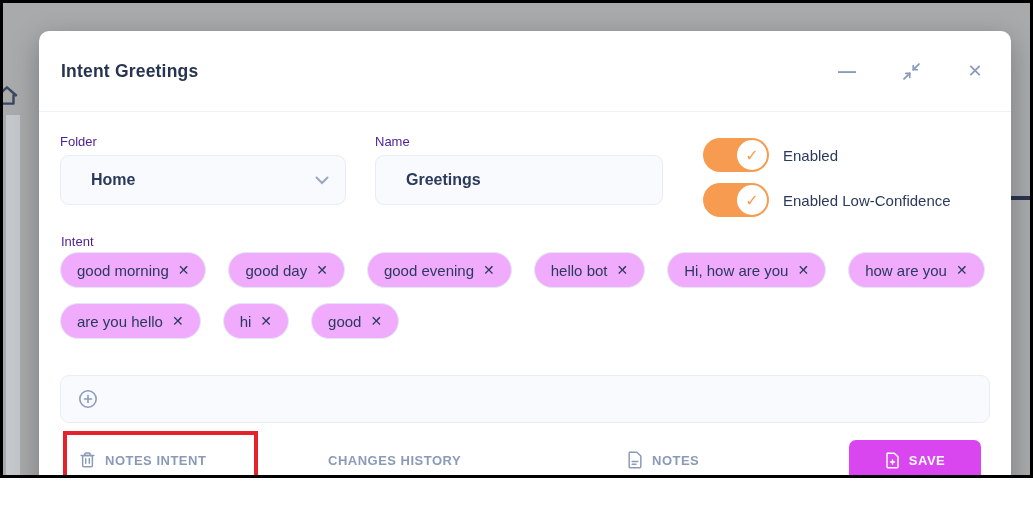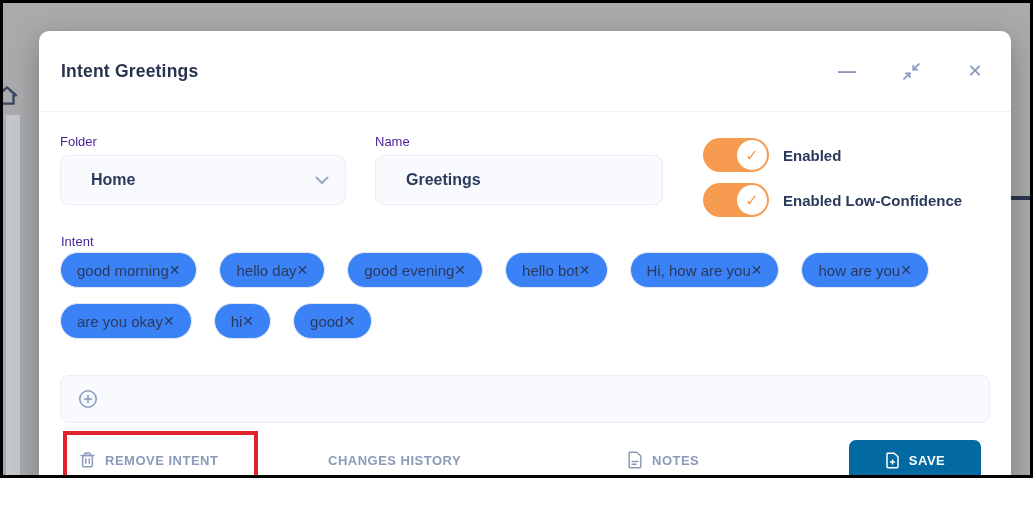--- a/index.html
+++ b/index.html
@@ -67,51 +67,51 @@
   .toggle-row{display:flex;align-items:center;gap:14px;margin-bottom:11px;}
   .toggle{
     position:relative;width:66px;height:34px;border-radius:17px;
     background:#f79b51;cursor:pointer;flex:0 0 auto;
   }
   .toggle .knob{
     position:absolute;right:2px;top:2px;width:30px;height:30px;border-radius:50%;
     background:#ffffff;display:flex;align-items:center;justify-content:center;
     color:#f79b51;font-size:16px;font-weight:bold;
   }
-  .toggle-label{font-size:15px;font-weight:bold;color:#2b3a5c;text-align:right;}
+  .toggle-label{font-size:15px;font-weight:normal;color:#2b3a5c;text-align:right;}
   
   .terms-label{position:absolute;left:22px;top:203px;}
   .chip-list{
     position:absolute;left:21px;top:221px;right:21px;
     display:flex;flex-wrap:wrap;gap:15px 22px;align-items:flex-start;
   }
   .chip{
     height:36px;box-sizing:border-box;border-radius:18px;
-    background:#3b82f6;border:1px solid #e2e8f5;
-    display:inline-flex;align-items:center;
+    background:#f0abfc;border:1px solid #e2e8f5;
+    display:inline-flex;align-items:center;gap:9px;
     padding:0 16px;font-size:15px;color:#2b3a5c;
   }
   .chip-x{font-size:14px;font-weight:bold;color:#2b3a5c;cursor:pointer;line-height:1;}
   .add-term-box{
     position:absolute;left:21px;top:344px;width:930px;height:48px;box-sizing:border-box;
     background:#f8fafd;border:1px solid #e9edf6;border-radius:9px;
     display:flex;align-items:center;padding:0 16px;color:#8b9bbd;
   }
   
   .footer-item{
     position:absolute;top:417px;height:24px;
     display:flex;align-items:center;gap:9px;
     font-size:13px;font-weight:bold;letter-spacing:.5px;color:#8b9ab8;cursor:pointer;
   }
   .remove-intent{left:40px;}
   .changes-history{left:289px;}
   .notes{left:588px;}
   .save-button{
     position:absolute;right:30px;top:409px;width:132px;height:41px;
-    background:#0369a1;border-radius:7px;cursor:pointer;
+    background:#d946ef;border-radius:7px;cursor:pointer;
     display:flex;align-items:center;justify-content:center;gap:9px;
     color:#ffffff;font-size:13px;font-weight:bold;letter-spacing:.5px;
   }
   .annotation-rect{
     position:absolute;left:24px;top:400px;width:187px;height:53px;
     border:4px solid #e4222b;pointer-events:none;z-index:5;
   }
   .icon{display:inline-flex;align-items:center;}
 </style>
 </head>
@@ -181,41 +181,41 @@
       </div>
     </div>
 
     <div class="field-label terms-label">Intent</div>
     <div class="chip-list">
         <span class="chip">
           <span>good morning</span>
           <span class="chip-x">✕</span>
         </span>
         <span class="chip">
-          <span>hello day</span>
+          <span>good day</span>
           <span class="chip-x">✕</span>
         </span>
         <span class="chip">
           <span>good evening</span>
           <span class="chip-x">✕</span>
         </span>
         <span class="chip">
           <span>hello bot</span>
           <span class="chip-x">✕</span>
         </span>
         <span class="chip">
           <span>Hi, how are you</span>
           <span class="chip-x">✕</span>
         </span>
         <span class="chip">
           <span>how are you</span>
           <span class="chip-x">✕</span>
         </span>
         <span class="chip">
-          <span>are you okay</span>
+          <span>are you hello</span>
           <span class="chip-x">✕</span>
         </span>
         <span class="chip">
           <span>hi</span>
           <span class="chip-x">✕</span>
         </span>
         <span class="chip">
           <span>good</span>
           <span class="chip-x">✕</span>
         </span>
@@ -234,21 +234,21 @@
     <div class="footer-item remove-intent">
       <span class="icon">
         <svg width="17" height="18" viewBox="0 0 16 17" fill="none" stroke="#8b9ab8" stroke-width="1.4" stroke-linecap="round" stroke-linejoin="round">
           <path d="M2 4.2 H14"></path>
           <path d="M5.5 4.2 V2.8 a1 1 0 0 1 1-1 h3 a1 1 0 0 1 1 1 V4.2"></path>
           <rect x="3.4" y="4.2" width="9.2" height="10.6" rx="1.2"></rect>
           <path d="M6.3 7.4 v4.2"></path>
             <path d="M9.7 7.4 v4.2"></path>
         </svg>
       </span>
-      <span>REMOVE INTENT</span>
+      <span>NOTES INTENT</span>
     </div>
 
     <div class="footer-item changes-history">
       <span>CHANGES HISTORY</span>
     </div>
 
     <div class="footer-item notes">
       <span class="icon">
         <svg width="16" height="18" viewBox="0 0 15 17" fill="none" stroke="#8b9ab8" stroke-width="1.4" stroke-linecap="round" stroke-linejoin="round">
           <path d="M3 1.2 h6.2 L13 4.8 v10 a1 1 0 0 1 -1 1 H3 a1 1 0 0 1 -1 -1 v-12.6 a1 1 0 0 1 1 -1.2 z"></path>

